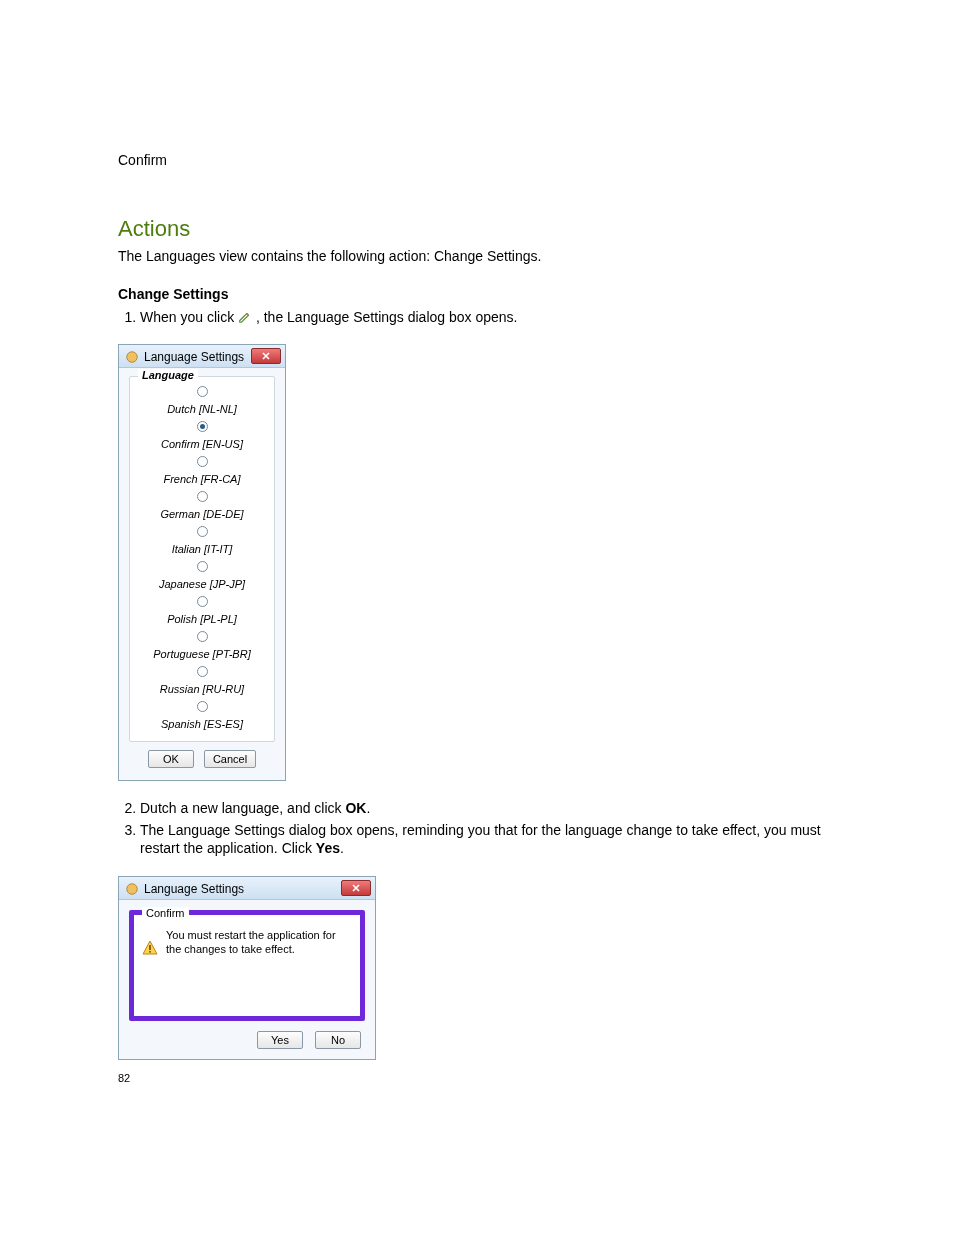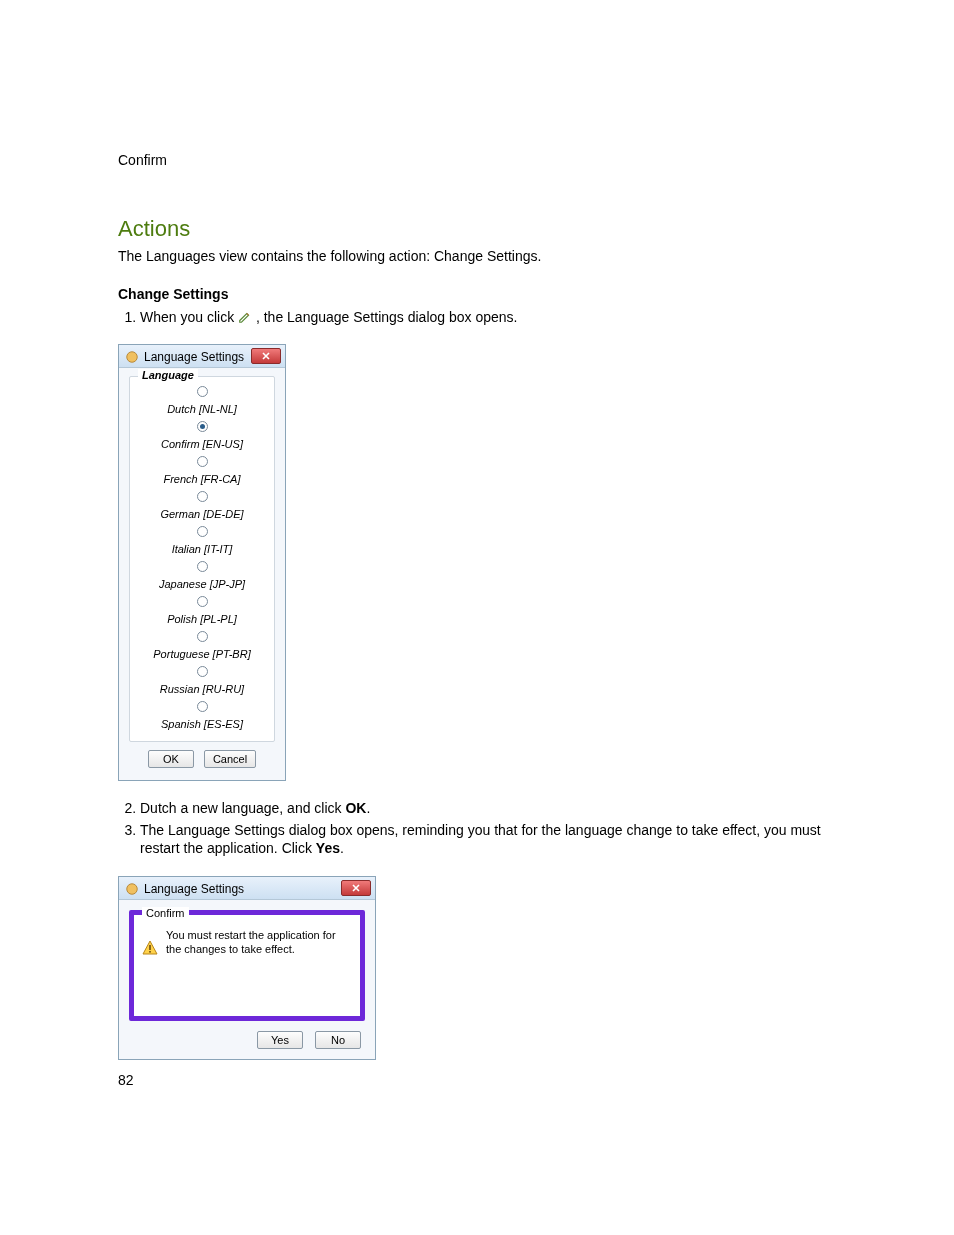--- a/index.html
+++ b/index.html
@@ -165,21 +165,21 @@
   .dlg2-btnrow {
     display: flex;
     gap: 12px;
     justify-content: flex-end;
     padding: 10px 4px 2px 0;
   }
   .page-num {
     position: absolute;
     left: 118px;
     top: 1072px;
-    font-size: 14px;
+    font-size: 11px;
   }
 </style>
 </head>
 <body>
 
 <div class="page">
   <div class="header-label">Confirm</div>
 
   <h2 class="section-heading">Actions</h2>
   <p class="intro-text">The Languages view contains the following action: Change Settings.</p>

